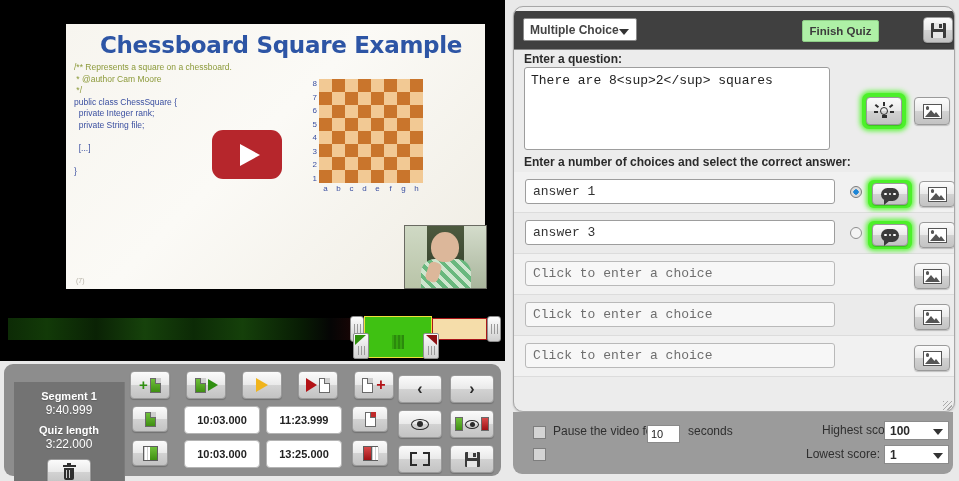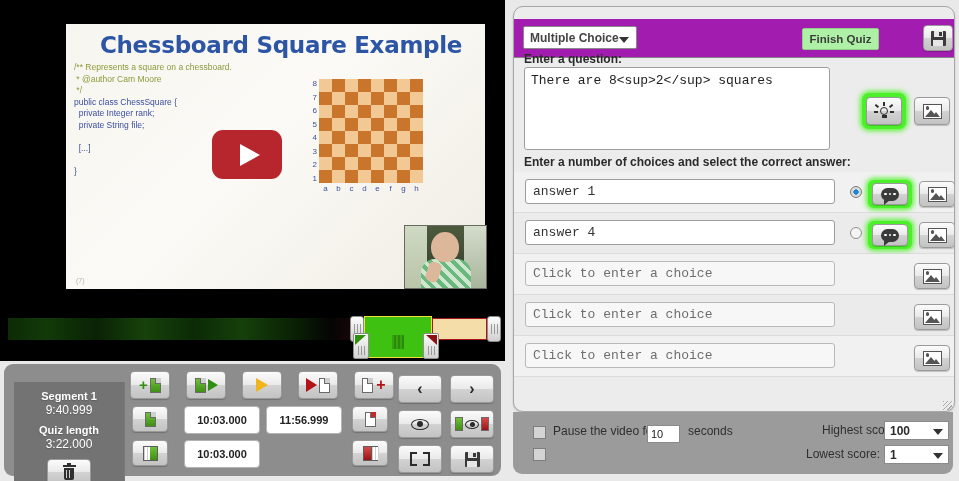--- a/index.html
+++ b/index.html
@@ -109,21 +109,21 @@
   .sq-btn{position:absolute;width:36px;height:26px;}
 
   #nav-panel{position:absolute;left:394px;top:4px;width:100px;height:104px;}
   .nav-b{position:absolute;width:44px;height:28px;}
 
   
   #right-pane{position:absolute;left:505px;top:0;width:454px;height:481px;background:#e9e9e9;}
   #quiz-card{position:absolute;left:8px;top:6px;width:440px;height:404px;
      background:#ececec;border:1px solid #a7a7a7;border-radius:10px;overflow:hidden;
      box-shadow:0 1px 2px rgba(0,0,0,.2);}
-  #quiz-head{position:absolute;left:0;top:12px;width:440px;height:38px;background:#a21caf;
+  #quiz-head{position:absolute;left:0;top:4px;width:440px;height:38px;background:#404040;
      border-bottom:1px solid #868686;}
   #type-select{position:absolute;left:9px;top:7px;width:114px;height:23px;background:#fff;
      border:1px solid #8a8a8a;border-radius:2px;display:flex;align-items:center;padding:0 6px;
      box-sizing:border-box;font-weight:bold;font-size:12px;color:#444;cursor:pointer;}
   #type-caret{position:absolute;right:7px;top:10px;width:0;height:0;
      border-left:5px solid transparent;border-right:5px solid transparent;border-top:6px solid #333;}
   #finish-btn{position:absolute;left:288px;top:9px;width:75px;height:20px;background:#aef0a6;
      border:1px solid #8dcd86;border-radius:2px;display:flex;align-items:center;justify-content:center;
      font-weight:bold;font-size:11.5px;color:#3c3c3c;cursor:pointer;}
   #save-quiz{position:absolute;left:409px;top:6px;width:30px;height:26px;}
@@ -442,40 +442,41 @@
 
         <div class="row" id="r2">
           <div class="gbtn sq-btn" style="left:2px">
             <div class="gbtn-t">
                 <span class="doc fill-g">
                   <span class="corner"></span>
                 </span>
               </div>
             </div>
           <div class="tfield" style="left:54px">10:03.000</div>
-          <div class="tfield" style="left:136px">11:56.999</div>
+          <div class="tfield" style="left:136px">11:23.999</div>
           <div class="gbtn sq-btn" style="left:222px">
             <div class="gbtn-t">
                 <span class="doc">
                   <span class="corner" style="background:#c02a2a"></span>
                 </span>
               </div>
             </div>
         </div>
 
         <div class="row" id="r3">
           <div class="gbtn sq-btn" style="left:2px">
             <div class="gbtn-t">
                 <span class="book">
                   <span class="spine"></span>
                   <span class="pg g"></span>
                 </span>
               </div>
             </div>
           <div class="tfield" style="left:54px">10:03.000</div>
+          <div class="tfield" style="left:136px">13:25.000</div>
           <div class="gbtn sq-btn" style="left:222px">
             <div class="gbtn-t">
                 <span class="book">
                   <span class="pg r" style="left:0;right:auto"></span>
                   <span class="spine" style="left:7px;border-right:0;border-left:1px solid #5d5d5d"></span>
                 </span>
               </div>
             </div>
         </div>
       </div>
@@ -600,21 +601,21 @@
               <div class="gbtn-t">
                 <span class="imgicon">
                   <span class="sun"></span>
                   <span class="mt"></span>
                   <span class="mt2"></span>
                 </span>
               </div>
             </div>
           </div>
           <div class="ch-row">
-            <div class="ch-input">answer 4</div>
+            <div class="ch-input">answer 3</div>
             <div class="radio"></div>
             <div class="bub-glow"></div>
             <div class="gbtn bub-btn">
               <div class="gbtn-t">
                 <span class="bubble">
                   <span class="d" style="left:3px"></span>
                   <span class="d" style="left:7.7px"></span>
                   <span class="d" style="left:12.4px"></span>
                   <span class="tail"></span>
                 </span>

